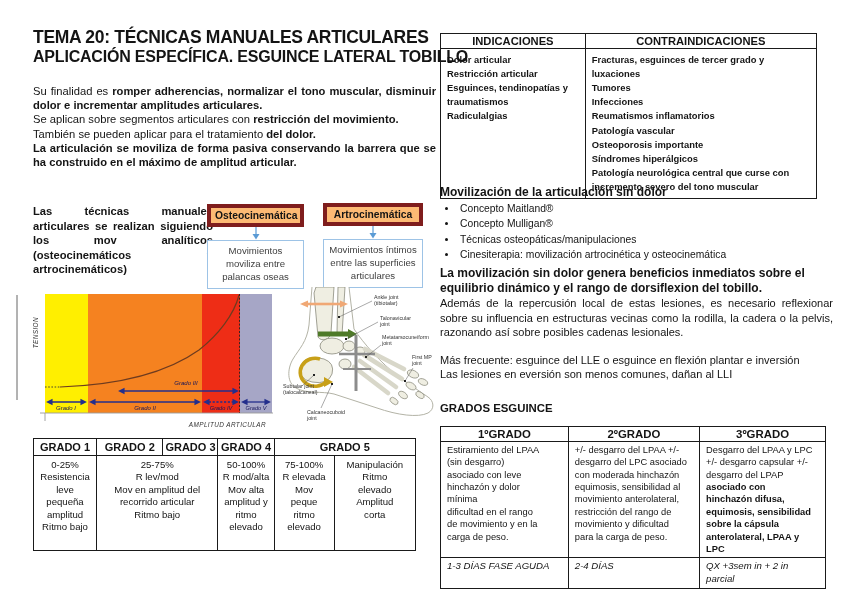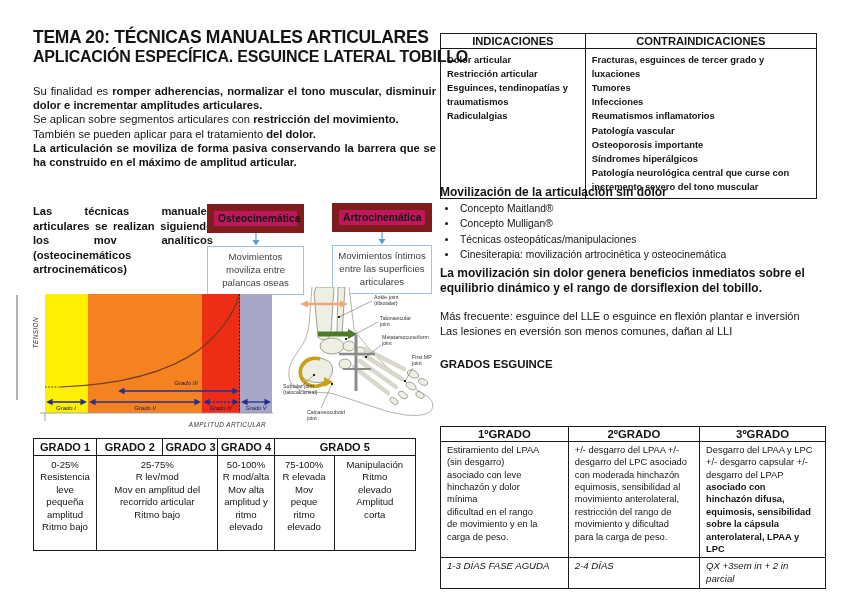--- a/index.html
+++ b/index.html
@@ -11,21 +11,21 @@
   .title1{font-size:17.5px;font-weight:800;letter-spacing:-0.3px;line-height:1.1;}
   .title2{font-size:16px;font-weight:800;letter-spacing:-0.2px;line-height:1.2;margin-top:0;}
 
   
   .intro{font-size:11.2px;line-height:1.27;text-align:justify;}
   .intro .b{font-weight:bold;}
 
   
   .kin-note{font-size:11.2px;font-weight:bold;line-height:1.3;text-align:justify;}
   .flow{display:flex;flex-direction:column;align-items:center;}
-  .flow-head{border:7px solid #7f1d1d;background:#be185d;font-weight:bold;font-size:10.3px;
+  .flow-head{border:4px solid #7f1d1d;background:#fdba74;font-weight:bold;font-size:10.3px;
              text-align:center;padding:2px 4px;width:100%;box-sizing:border-box;}
   .flow-desc{border:1px solid #9dc3e6;background:#fff;font-size:9.6px;color:#3f3f3f;
              text-align:center;padding:4px 2px;line-height:1.35;width:100%;box-sizing:border-box;}
 
   
   table{border-collapse:collapse;table-layout:fixed;}
   th,td{border:1.5px solid #1a1a1a;}
   th{font-weight:bold;text-align:center;}
   td{vertical-align:top;white-space:pre-line;}
 
@@ -78,21 +78,21 @@
 
 <div class="abs flow" style="left:207px;top:204px;width:97px;">
   <div class="flow-head">Osteocinemática</div>
   <svg width="12" height="13">
     <line x1="6" y1="0" x2="6" y2="8" stroke="#5b9bd5" stroke-width="1.2"></line>
     <polygon points="2.5,7 9.5,7 6,12.5" fill="#5b9bd5"></polygon>
   </svg>
   <div class="flow-desc">Movimientos moviliza entre palancas oseas</div>
 </div>
 
-<div class="abs flow" style="left:323px;top:203px;width:100px;margin-left:9px;">
+<div class="abs flow" style="left:323px;top:203px;width:100px;">
   <div class="flow-head">Artrocinemática</div>
   <svg width="12" height="13">
     <line x1="6" y1="0" x2="6" y2="8" stroke="#5b9bd5" stroke-width="1.2"></line>
     <polygon points="2.5,7 9.5,7 6,12.5" fill="#5b9bd5"></polygon>
   </svg>
   <div class="flow-desc">Movimientos íntimos entre las superficies articulares</div>
 </div>
 
 <svg class="abs" style="left:14px;top:287px;" width="262" height="144" viewBox="0 0 262 144">
   <defs>
@@ -303,20 +303,21 @@
   <ul class="mob-list">
     <li><span>Concepto Maitland®</span></li>
     <li><span>Concepto Mulligan®</span></li>
     <li><span>Técnicas osteopáticas/manipulaciones</span></li>
     <li><span>Cinesiterapia: movilización artrocinética y osteocinemática</span></li>
   </ul>
   <div class="mob-note">La movilización sin dolor genera beneficios inmediatos sobre el equilibrio dinámico y el  rango de dorsiflexion del tobillo.</div>
 </div>
 
 <div class="abs disc" style="left:440px;top:296px;width:393px;">
+  <p class="just">Además de la repercusión local de estas lesiones, es necesario reflexionar sobre su influencia en estructuras vecinas como la rodilla, la cadera o la pelvis, razonando así sobre posibles cadenas lesionales.</p>
   <p class="gap">Más frecuente: esguince del LLE o esguince en flexión plantar e inversión</p>
   <p>Las lesiones en eversión son menos comunes, dañan al LLI</p>
   <p class="head">GRADOS ESGUINCE</p>
 </div>
 
 <table class="abs sprain-table" style="left:440px;top:426px;">
   <colgroup>
       <col style="width:33.2%">
       <col style="width:34.1%">
       <col style="width:32.7%">

